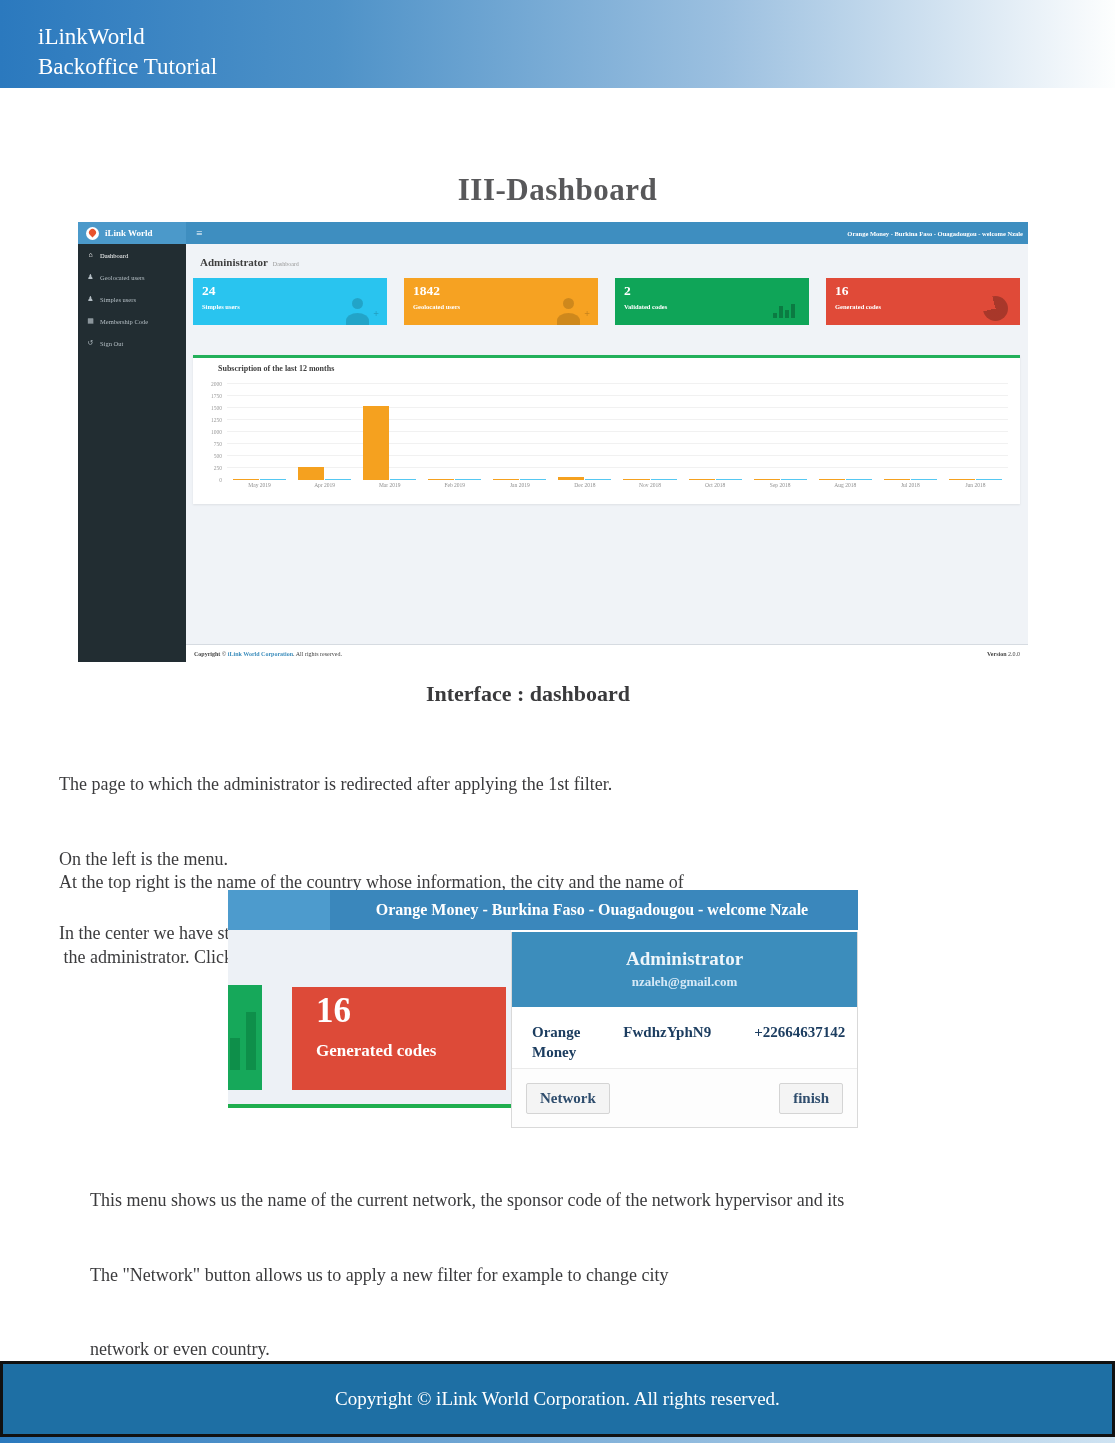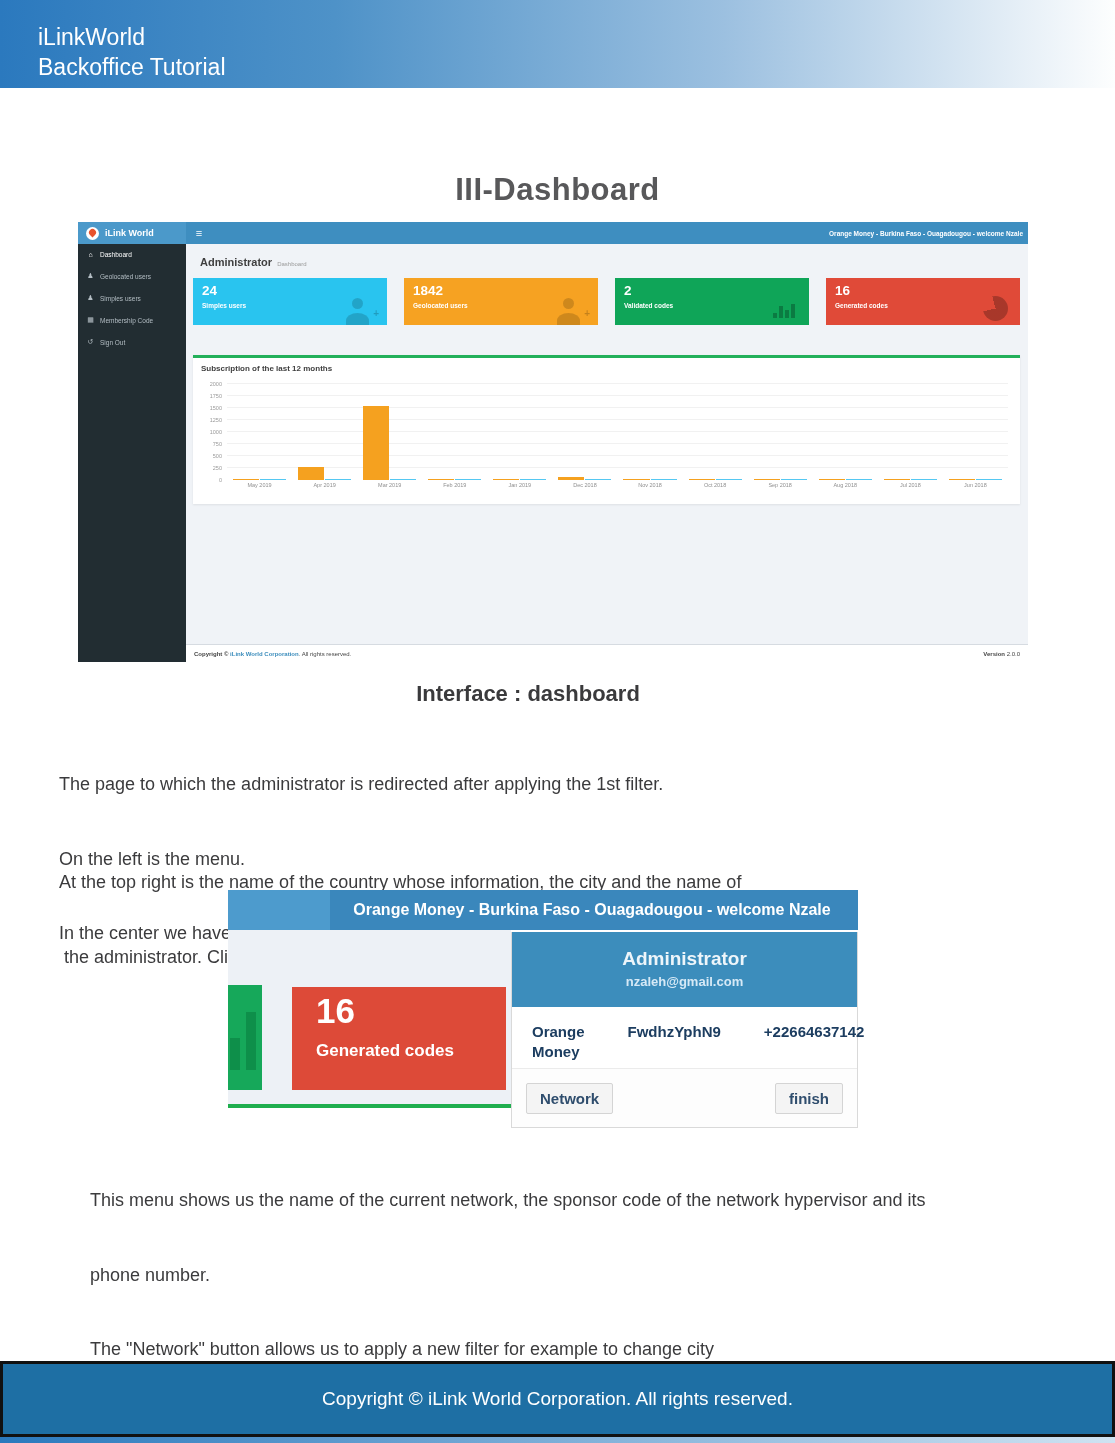--- a/index.html
+++ b/index.html
@@ -1,17 +1,17 @@
 <!DOCTYPE html>
 <html><head>
 <meta charset="utf-8">
 <style>
   html,body{margin:0;padding:0;}
   .page{position:relative;width:1115px;height:1443px;background:#ffffff;overflow:hidden;
-        font-family:Liberation Sans, sans-serif;}
+        font-family:Liberation Serif, serif;}
 
   
   .banner{position:absolute;left:0;top:0;width:1115px;height:88px;
           background:linear-gradient(90deg,#2b79be 0%,#4e92c8 30%,#9cc0e0 65%,#fdfefe 100%);}
   .banner .b1{position:absolute;left:38px;top:24px;font-size:23px;color:#fff;}
   .banner .b2{position:absolute;left:38px;top:54px;font-size:23px;color:#fff;}
 
   .doc-title{position:absolute;left:0;top:172px;width:1115px;text-align:center;
              font-size:31px;font-weight:bold;color:#58585a;letter-spacing:.5px;}
 
@@ -43,21 +43,21 @@
   .icon-user{position:absolute;right:16px;bottom:2px;width:26px;height:26px;}
   .icon-user .head{position:absolute;left:7px;top:1px;width:11px;height:11px;border-radius:50%;background:rgba(0,0,0,0.16);}
   .icon-user .torso{position:absolute;left:1px;bottom:-5px;width:23px;height:15px;border-radius:50% 50% 0 0;background:rgba(0,0,0,0.16);}
   .icon-user .plus{position:absolute;right:-8px;bottom:4px;font-size:10px;font-weight:bold;color:rgba(0,0,0,0.2);}
   .icon-bars{position:absolute;right:14px;bottom:7px;display:flex;gap:2px;align-items:flex-end;}
   .icon-bars span{width:4px;background:rgba(0,0,0,0.25);display:block;}
   .icon-pie{position:absolute;right:12px;bottom:4px;width:25px;height:25px;border-radius:50%;
             background:conic-gradient(from -15deg,rgba(0,0,0,0.25) 0 272deg,transparent 272deg 360deg);}
   .panel{position:absolute;left:7px;right:8px;top:111px;height:146px;background:#fff;
          border-top:3px solid #23b05a;box-shadow:0 1px 2px rgba(0,0,0,0.08);}
-  .panel-title{font-size:8px;font-weight:bold;color:#3f3f3f;padding:6px 0 0 8px;}
+  .panel-title{font-size:8px;font-weight:bold;color:#3f3f3f;padding:6px 0 0 25px;}
   .plot{position:absolute;left:34px;right:12px;top:26px;height:96px;}
   .gridline{position:absolute;left:0;right:0;height:1px;background:#f1f1f1;}
   .ylabel{position:absolute;right:calc(100% + 5px);font-size:5.5px;color:#9a9a9a;}
   .bargroups{position:absolute;left:0;right:0;top:0;bottom:0;display:flex;align-items:flex-end;}
   .bargroup{flex:1;display:flex;align-items:flex-end;justify-content:center;gap:1px;height:100%;}
   .bar{width:40%;}
   .xlabels{position:absolute;left:34px;right:12px;top:124px;display:flex;}
   .xlabel{flex:1;text-align:center;font-size:5.5px;color:#8f8f8f;}
   .s1-footer{position:absolute;left:108px;right:0;bottom:0;height:17px;background:#fff;
              border-top:1px solid #d6dbe1;font-size:6px;color:#454545;
@@ -328,21 +328,20 @@
       </div>
       <div class="s2-dfoot">
         <div class="s2-btn btn-network">Network</div>
         <div class="s2-btn btn-finish">finish</div>
       </div>
     </div>
   </div>
 
   <div class="para p3">
     <div>This menu shows us the name of the current network, the sponsor code of the network hypervisor and its</div>
-    <div>phone number.</div>
     <div>The "Network" button allows us to apply a new filter for example to change city</div>
     <div>network or even country.</div>
     
     
   </div>
 
   <div class="page-footer">
     <span>Copyright © iLink World Corporation. All rights reserved.</span>
   </div>
   <div class="footer-strip"></div>

